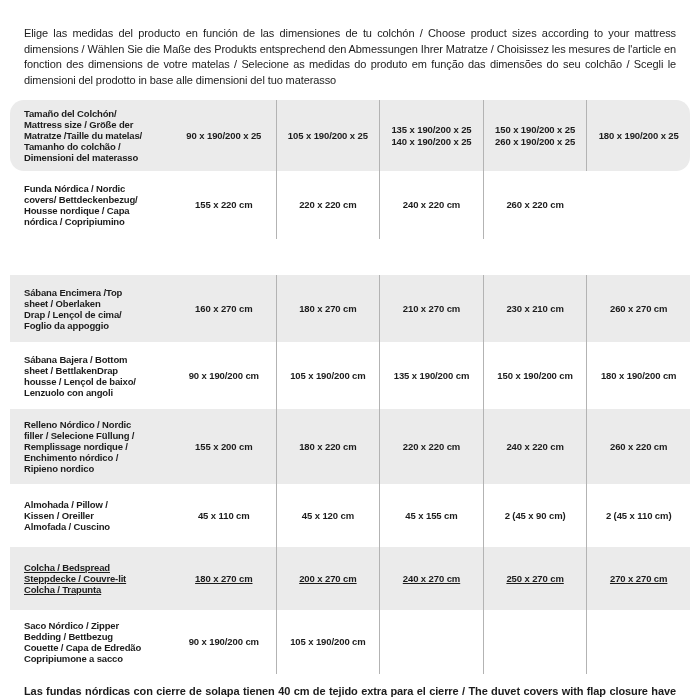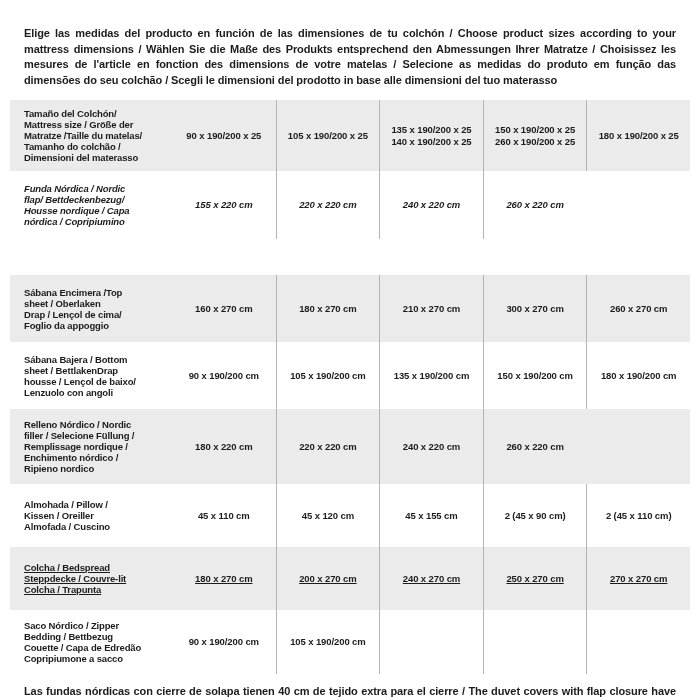--- a/index.html
+++ b/index.html
@@ -10,38 +10,38 @@
     overflow: hidden;
   }
   .page {
     width: 700px; height: 700px;
     color: var(--text, #1c1c1c);
   }
   .intro {
     margin: 26px 24px 12px 24px;
     font-size: 11px;
     line-height: 15.5px;
-    font-weight: bold;
+    font-weight: normal;
     text-align: justify;
     letter-spacing: -0.1px;
     color: var(--text, #1c1c1c);
   }
   .size-table {
     margin: 0 10px;
     width: 680px;
   }
   .trow {
     display: grid;
     grid-template-columns: 162px repeat(5, 1fr);
     align-items: center;
     background: var(--plain, #ffffff);
   }
   .trow.shaded { background: var(--shaded, #ebebeb); }
-  .trow:nth-child(1) { min-height: 68px; }
-  .trow:nth-child(2) { min-height: 68px; font-style: italic; }
+  .trow:nth-child(1) { min-height: 68px; border-radius: 14px; }
+  .trow:nth-child(2) { min-height: 68px; }
   .trow:nth-child(3) { min-height: 67px; margin-top: 36px; }
   .trow:nth-child(4) { min-height: 67px; }
   .trow:nth-child(5) { min-height: 75px; }
   .trow:nth-child(6) { min-height: 63px; }
   .trow:nth-child(7) { min-height: 63px; text-decoration: underline; }
   .trow:nth-child(8) { min-height: 64px; }
   .cell { align-self: stretch; display: flex; flex-direction: column; justify-content: center; }
   .cell.label {
     padding: 8px 4px 8px 14px;
     font-size: 9.5px;
@@ -96,21 +96,21 @@
           <div>150 x 190/200 x 25</div>
           <div>260 x 190/200 x 25</div>
         </div>
         <div class="cell value">
           <div>180 x 190/200 x 25</div>
         </div>
       </div>
       <div class="trow">
         <div class="cell label">
           <div>Funda Nórdica / Nordic</div>
-          <div>flap/ Bettdeckenbezug/</div>
+          <div>covers/ Bettdeckenbezug/</div>
           <div>Housse nordique / Capa</div>
           <div>nórdica / Copripiumino</div>
         </div>
         <div class="cell value">
           <div>155 x 220 cm</div>
         </div>
         <div class="cell value">
           <div>220 x 220 cm</div>
         </div>
         <div class="cell value">
@@ -130,21 +130,21 @@
         <div class="cell value">
           <div>160 x 270 cm</div>
         </div>
         <div class="cell value">
           <div>180 x 270 cm</div>
         </div>
         <div class="cell value">
           <div>210 x 270 cm</div>
         </div>
         <div class="cell value">
-          <div>300 x 270 cm</div>
+          <div>230 x 210 cm</div>
         </div>
         <div class="cell value">
           <div>260 x 270 cm</div>
         </div>
       </div>
       <div class="trow">
         <div class="cell label">
           <div>Sábana Bajera / Bottom</div>
           <div>sheet / BettlakenDrap</div>
           <div>housse / Lençol de baixo/</div>
@@ -168,20 +168,23 @@
       </div>
       <div class="trow shaded">
         <div class="cell label">
           <div>Relleno Nórdico / Nordic</div>
           <div>filler / Selecione Füllung /</div>
           <div>Remplissage nordique /</div>
           <div>Enchimento nórdico /</div>
           <div>Ripieno nordico</div>
         </div>
         <div class="cell value">
+          <div>155 x 200 cm</div>
+        </div>
+        <div class="cell value">
           <div>180 x 220 cm</div>
         </div>
         <div class="cell value">
           <div>220 x 220 cm</div>
         </div>
         <div class="cell value">
           <div>240 x 220 cm</div>
         </div>
         <div class="cell value">
           <div>260 x 220 cm</div>

